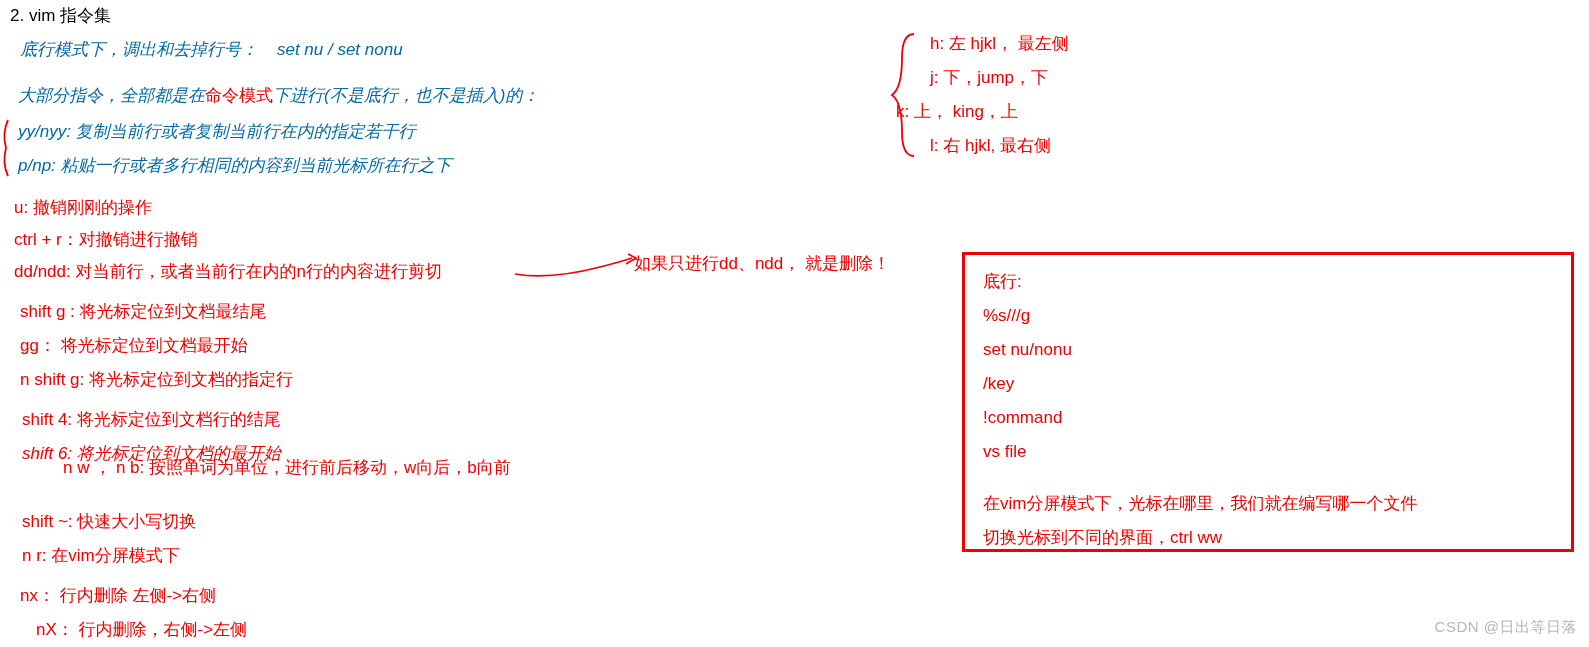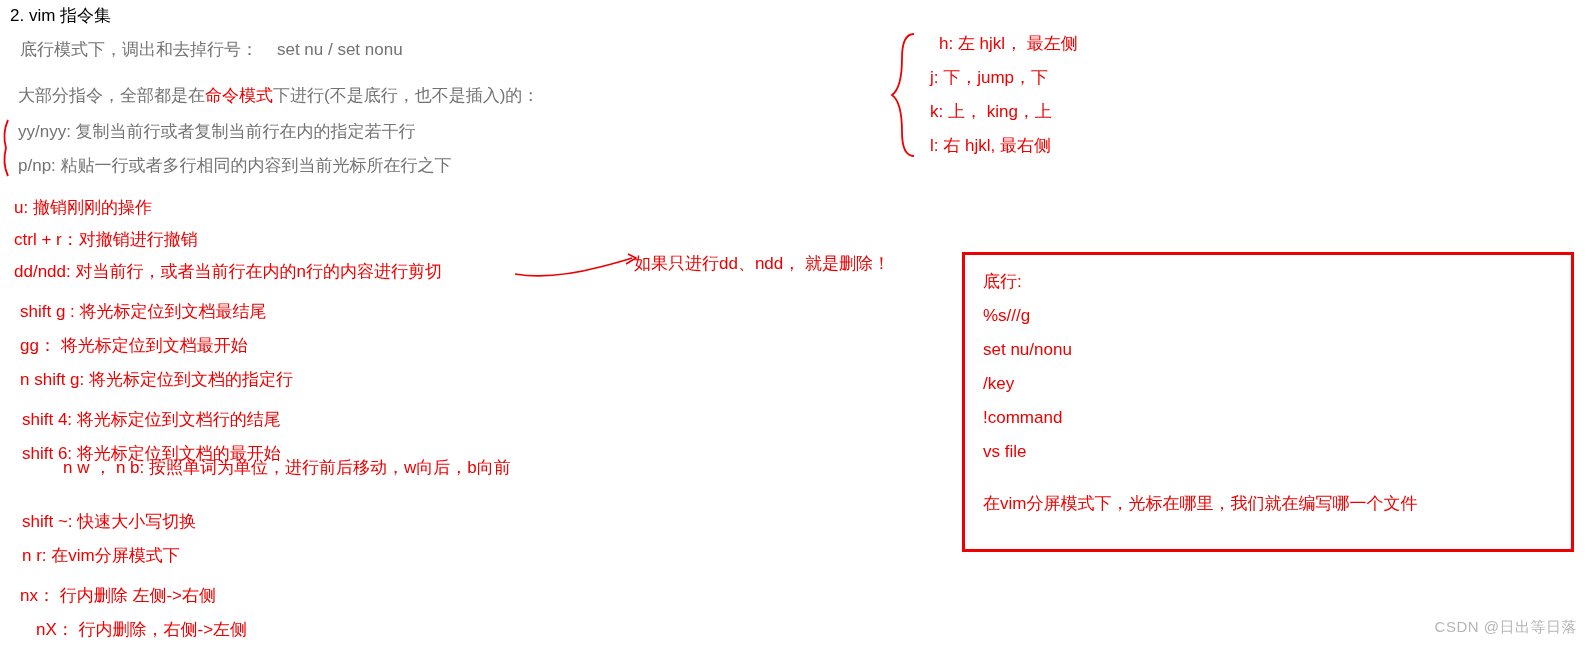--- a/index.html
+++ b/index.html
@@ -6,21 +6,21 @@
   body {
     width: 1589px;
     height: 647px;
     background: #ffffff;
     font-family: "Microsoft YaHei", "SimSun", sans-serif;
     font-size: 17px;
     position: relative;
     overflow: hidden;
   }
   .black { color: #000000; text-align: right; }
-  .green { color: #737373; }
+  .green { color: #0369a1; font-style: italic; }
   .red { color: #ee0000; }
   .line { position: absolute; white-space: nowrap; }
 
   
   .brace {
     position: absolute;
     left: 890px;
     top: 30px;
     width: 30px;
     height: 130px;
@@ -91,54 +91,55 @@
 
 <div class="line red" style="left:14px; top:196px;">u: 撤销刚刚的操作</div>
 <div class="line red" style="left:14px; top:228px;">ctrl + r：对撤销进行撤销</div>
 <div class="line red" style="left:14px; top:260px;">dd/ndd: 对当前行，或者当前行在内的n行的内容进行剪切</div>
 <div class="line red" style="left:634px; top:252px;">如果只进行dd、ndd， 就是删除！</div>
 
 <div class="line red" style="left:20px; top:300px;">shift g : 将光标定位到文档最结尾</div>
 <div class="line red" style="left:20px; top:334px;">gg： 将光标定位到文档最开始</div>
 <div class="line red" style="left:20px; top:368px;">n shift g: 将光标定位到文档的指定行</div>
 <div class="line red" style="left:22px; top:408px;">shift 4: 将光标定位到文档行的结尾</div>
-<div class="line red" style="left:22px; top:442px;">shift 6: 将光标定位到文档的最开始</div>
+<div class="line red" style="left:22px; top:442px;font-style:italic;">shift 6: 将光标定位到文档的最开始</div>
 <div class="line red" style="left:22px; top:456px;margin-left:41px;">n w ， n b: 按照单词为单位，进行前后移动，w向后，b向前</div>
 <div class="line red" style="left:22px; top:510px;">shift ~: 快速大小写切换</div>
 <div class="line red" style="left:22px; top:544px;">n r: 在vim分屏模式下</div>
 <div class="line red" style="left:20px; top:584px;">nx： 行内删除 左侧-&gt;右侧</div>
 <div class="line red" style="left:36px; top:618px;">nX： 行内删除，右侧-&gt;左侧</div>
 
 <div class="edge-mark">
   <svg viewBox="0 0 10 60">
       <path d="M8 2 Q2 15 6 30 Q2 45 8 58" stroke="#ee0000" stroke-width="1.8" fill="none"></path>
     </svg>
 </div>
 
 <div class="brace">
   <svg viewBox="0 0 30 130">
     <path d="M24 4 Q12 4 12 28 Q12 58 2 65 Q12 72 12 102 Q12 126 24 126" stroke="#ee0000" stroke-width="1.8" fill="none"></path>
   </svg>
 </div>
-<div class="line red" style="left:930px; top:32px;margin-left:9px;">h:  左  hjkl， 最左侧</div>
+<div class="line red" style="left:930px; top:32px;">h:  左  hjkl， 最左侧</div>
 <div class="line red" style="left:930px; top:66px;">j:  下，jump，下</div>
-<div class="line red" style="left:930px; top:100px;">k:  上， king，上</div>
+<div class="line red" style="left:896px; top:100px;">k:  上， king，上</div>
 <div class="line red" style="left:930px; top:134px;">l:  右  hjkl,  最右侧</div>
 
 <div class="arrow">
   <svg viewBox="0 0 130 30">
     <path d="M5 22 Q40 28 90 15 Q110 10 122 6" stroke="#ee0000" stroke-width="1.6" fill="none"></path>
     <path d="M118 2 L126 6 L116 12" stroke="#ee0000" stroke-width="1.6" fill="none"></path>
   </svg>
 </div>
 
 <div class="box">
   <div>底行:</div>
   <div>%s///g</div>
   <div>set nu/nonu</div>
   <div>/key</div>
   <div>!command</div>
   <div>vs file</div>
   <div class="box-gap"></div>
   <div>在vim分屏模式下，光标在哪里，我们就在编写哪一个文件</div>
+  <div>切换光标到不同的界面，ctrl ww</div>
 </div>
 
 <div class="watermark">CSDN @日出等日落</div>
 
 </body></html>

